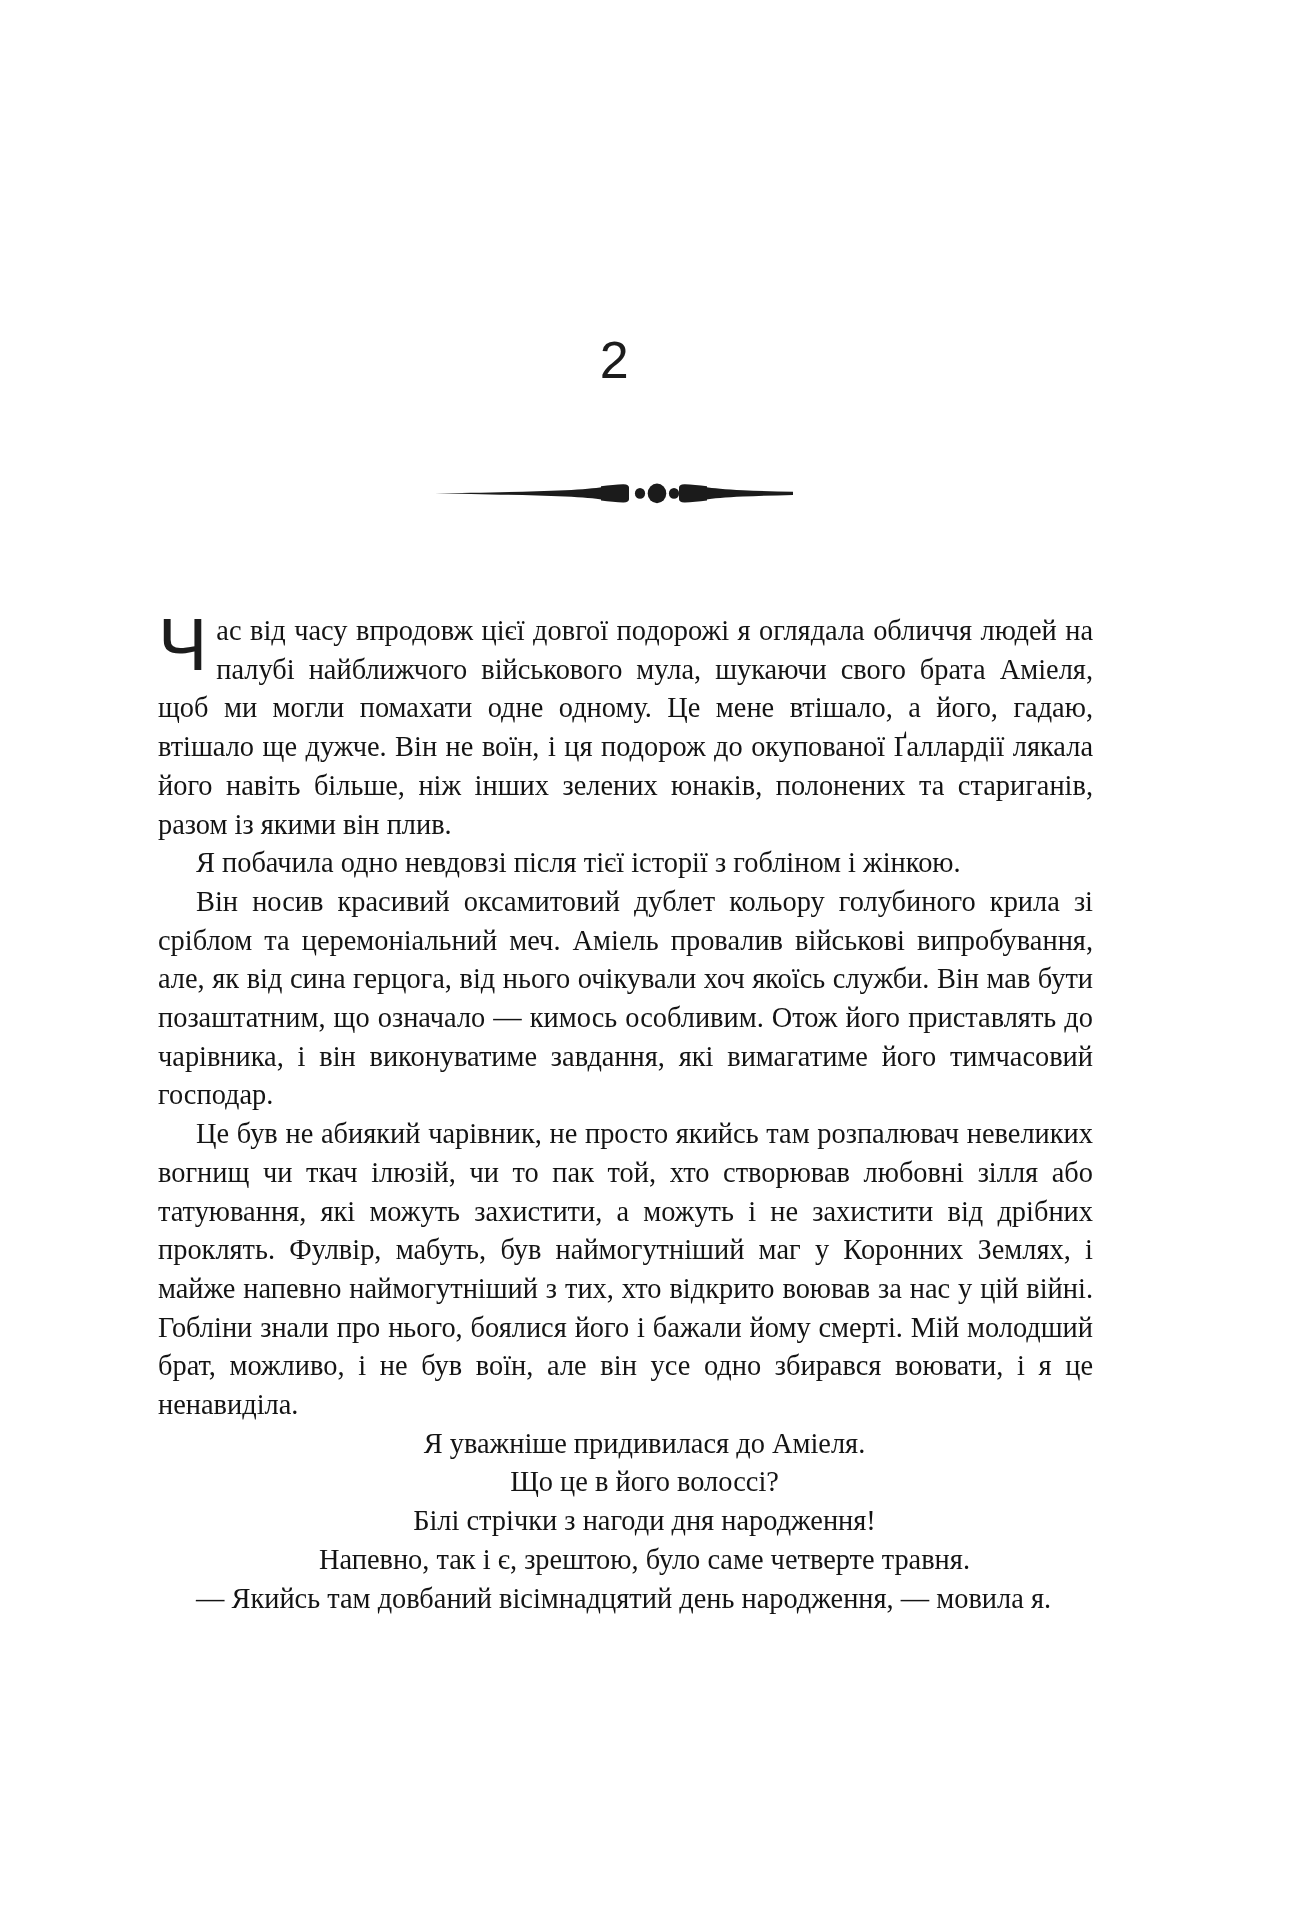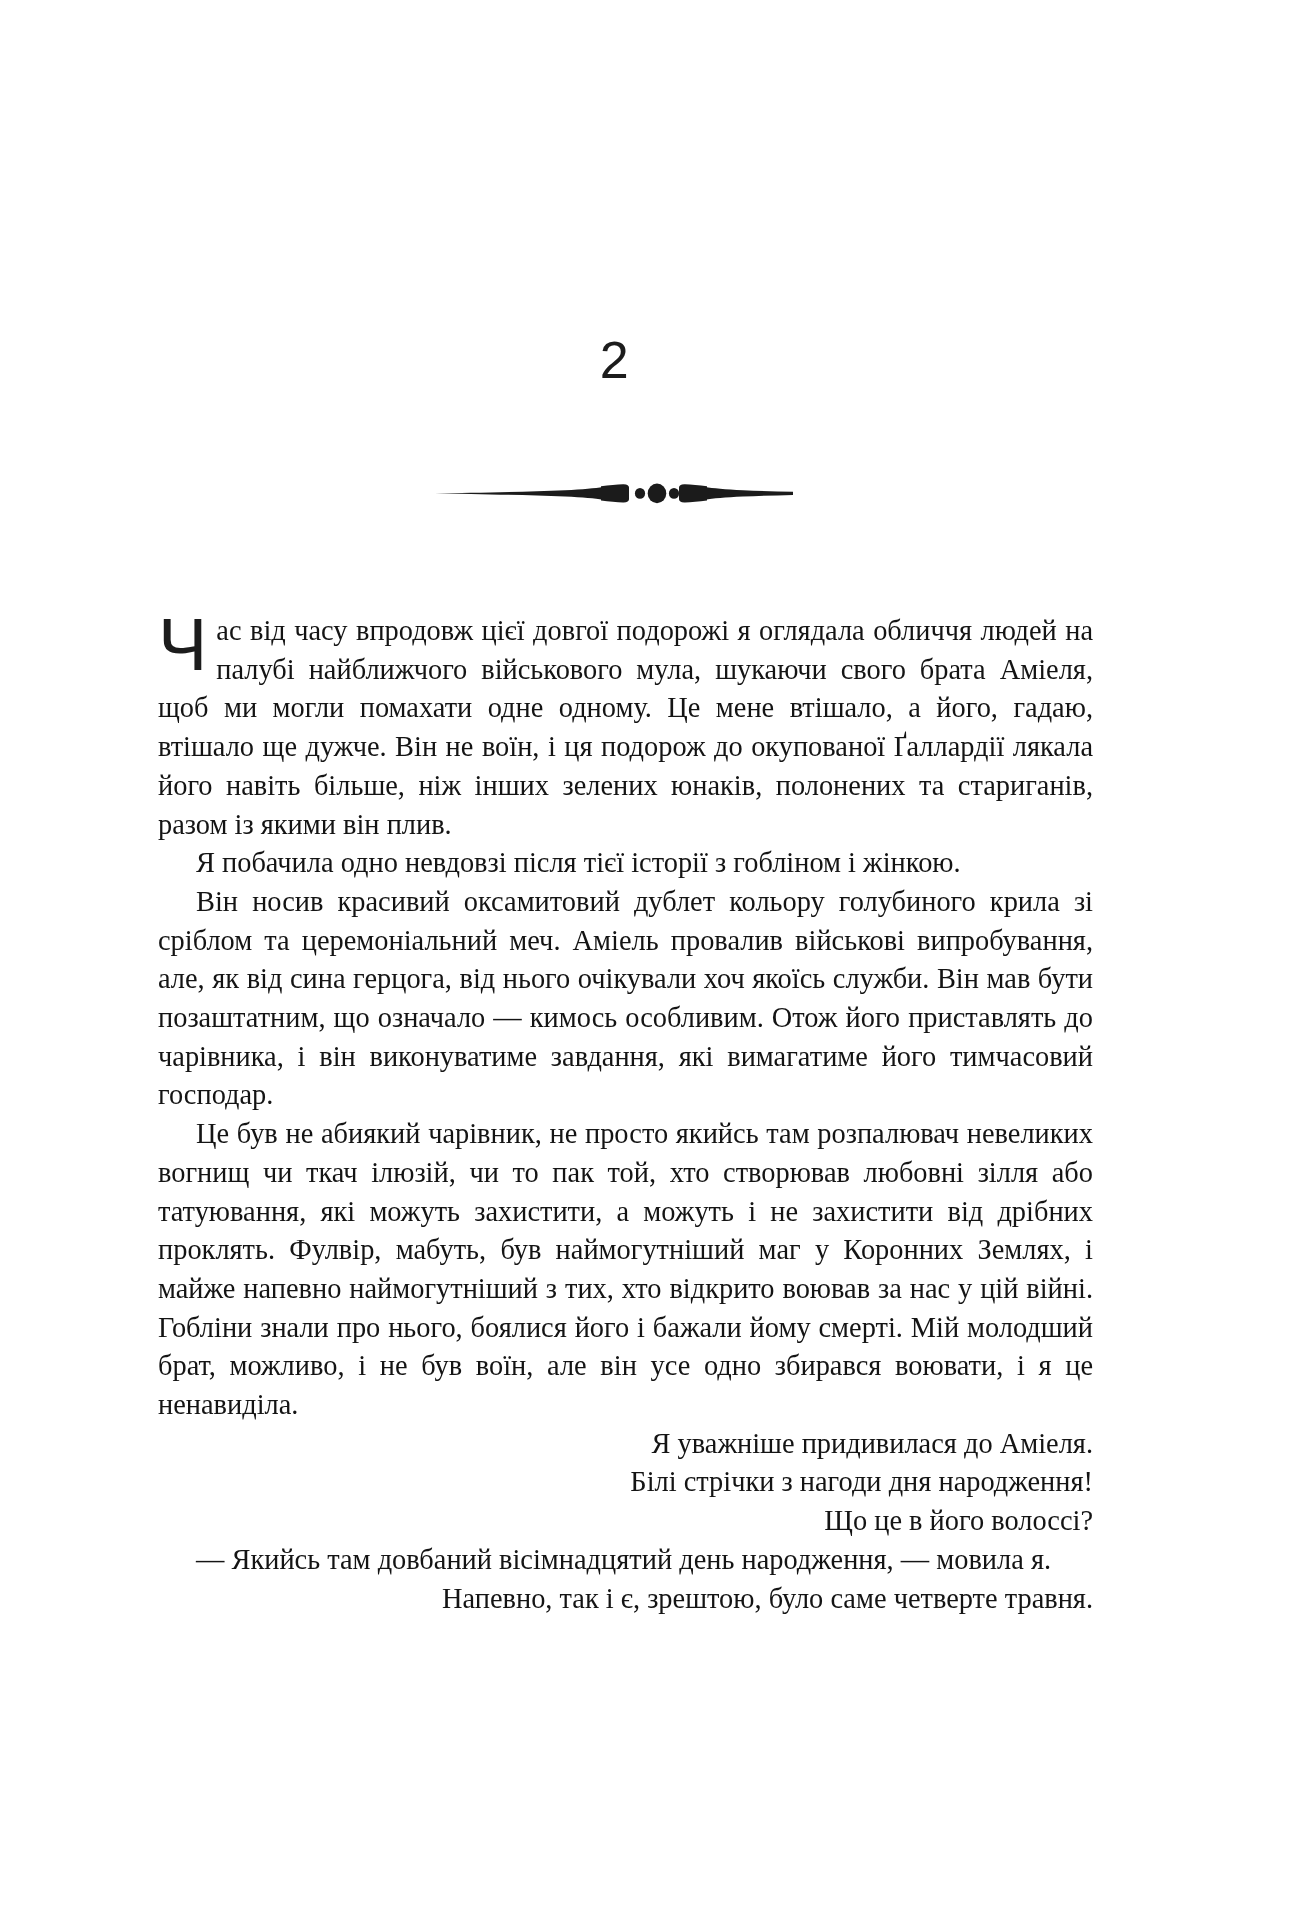--- a/index.html
+++ b/index.html
@@ -82,21 +82,21 @@
     float: left;
     font-family: "Liberation Sans", "DejaVu Sans", sans-serif;
     font-size: 74px;
     line-height: 0.78;
     font-weight: 400;
     margin: 4px 9px 0 0;
     color: #1c1c1c;
   }
 
   .para.tight {
-    text-align: right;
+    text-align: center;
   }
 </style>
 </head>
 <body style="background: rgb(255, 255, 255);">
 
 <div class="page">
 
   <div class="chapter-number">2</div>
 
   <div class="ornament-wrap">
@@ -133,23 +133,23 @@
     <p class="para first"><span class="dropcap">Ч</span><span>ас від часу впродовж цієї довгої подорожі я оглядала обличчя людей на палубі найближчого військового мула, шукаючи свого брата Аміеля, щоб ми могли помахати одне одному. Це мене втішало, а його, гадаю, втішало ще дужче. Він не воїн, і ця подорож до окупованої Ґаллардії лякала його навіть більше, ніж інших зелених юнаків, полонених та стариганів, разом із якими він плив.</span></p>
 
     <p class="para"><span>Я побачила одно невдовзі після тієї історії з гобліном і жінкою.</span></p>
 
     <p class="para"><span>Він носив красивий оксамитовий дублет кольору голубиного крила зі сріблом та церемоніальний меч. Аміель провалив військові випробування, але, як від сина герцога, від нього очікували хоч якоїсь служби. Він мав бути позаштатним, що означало — кимось особливим. Отож його приставлять до чарівника, і він виконуватиме завдання, які вимагатиме його тимчасовий господар.</span></p>
 
     <p class="para"><span>Це був не абиякий чарівник, не просто якийсь там розпалювач невеликих вогнищ чи ткач ілюзій, чи то пак той, хто створював любовні зілля або татуювання, які можуть захистити, а можуть і не захистити від дрібних проклять. Фулвір, мабуть, був наймогутніший маг у Коронних Землях, і майже напевно наймогутніший з тих, хто відкрито воював за нас у цій війні. Гобліни знали про нього, боялися його і бажали йому смерті. Мій молодший брат, можливо, і не був воїн, але він усе одно збирався воювати, і я це ненавиділа.</span></p>
 
     <p class="para tight"><span>Я уважніше придивилася до Аміеля.</span></p>
 
+    <p class="para tight"><span>Що це в його волоссі?</span></p>
+
     <p class="para tight"><span>Білі стрічки з нагоди дня народження!</span></p>
 
-    <p class="para tight"><span>Що це в його волоссі?</span></p>
+    <p class="para tight"><span>Напевно, так і є, зрештою, було саме четверте травня.</span></p>
 
     <p class="para"><span>— Якийсь там довбаний вісімнадцятий день народження, — мовила я.</span></p>
-
-    <p class="para tight"><span>Напевно, так і є, зрештою, було саме четверте травня.</span></p>
 
   </div>
 
 </div>
 
 </body></html>

